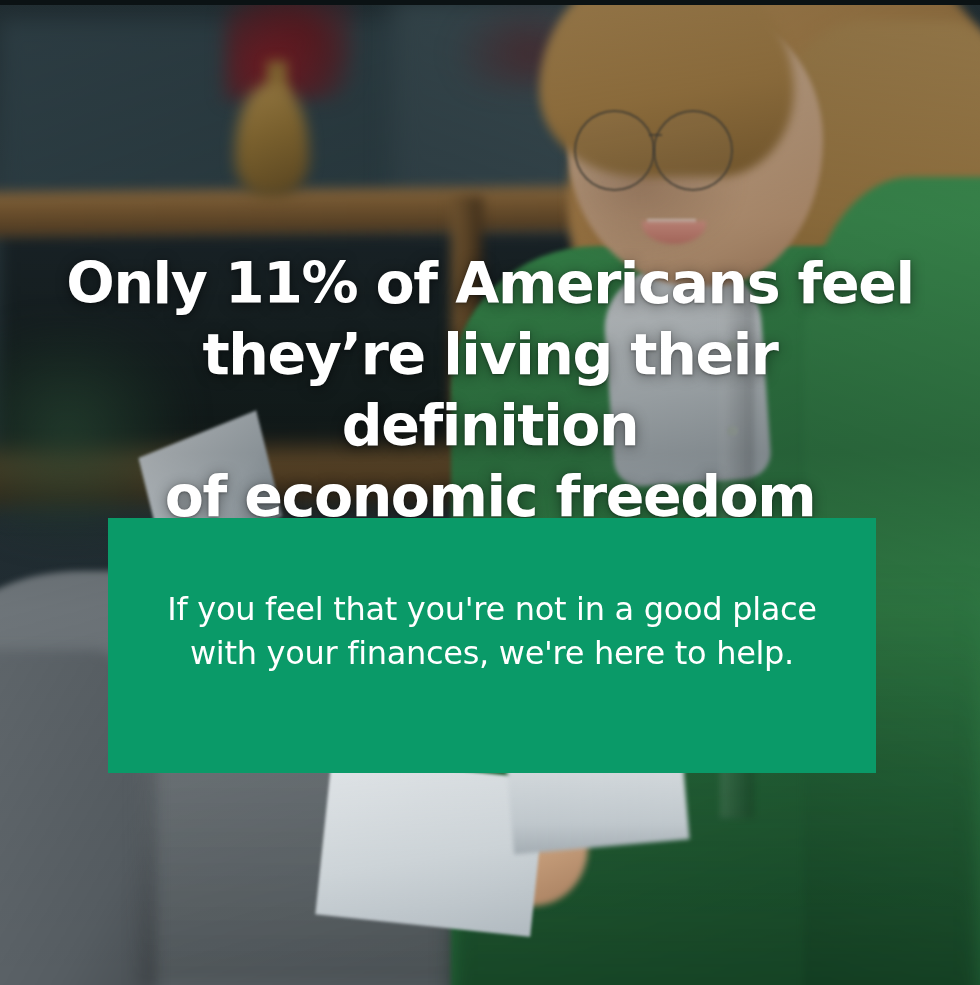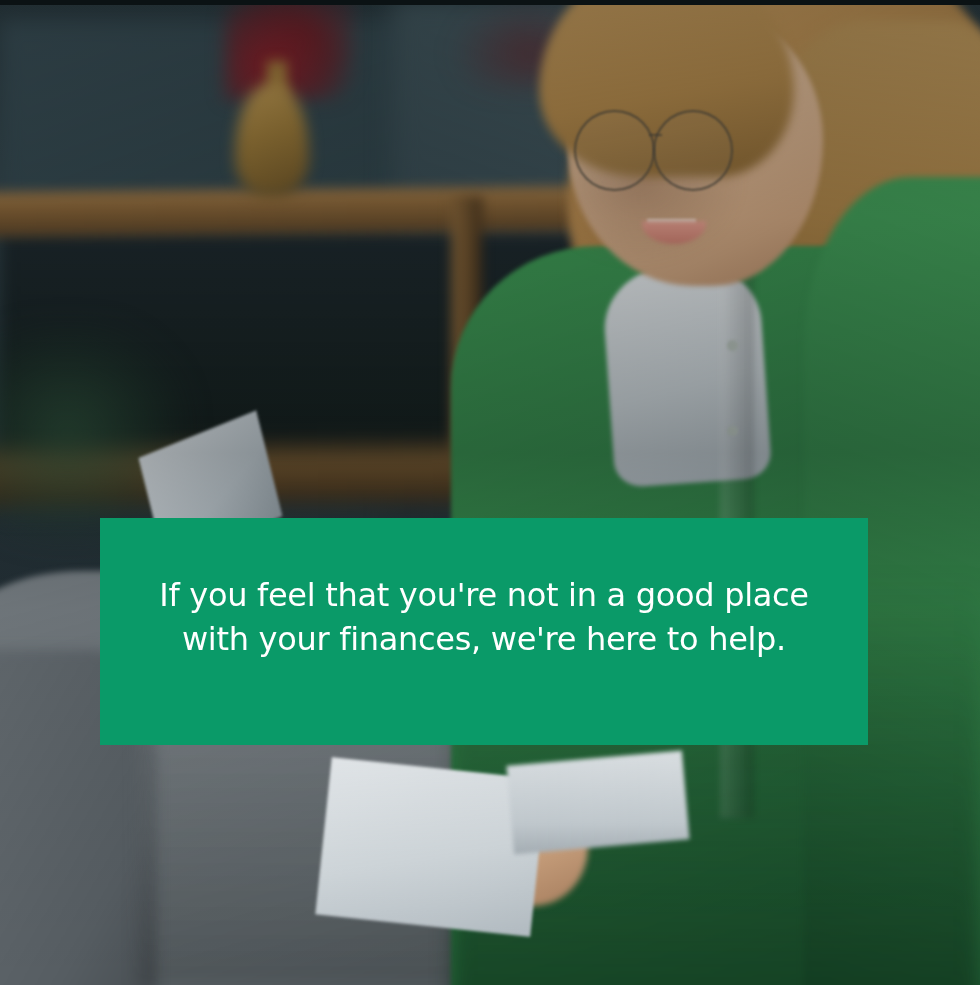--- a/index.html
+++ b/index.html
@@ -256,22 +256,22 @@
     font-weight:bold;
     line-height:71px;
     letter-spacing:-1.4px;
     text-shadow:0 2px 14px rgba(0,0,0,0.42), 0 1px 3px rgba(0,0,0,0.35);
     white-space:pre-line;
   }
 
   
   .panel {
     position:absolute;
-    left:100px; top:518px;
-    width:768px; height:227px;
+    left:108px; top:518px;
+    width:768px; height:255px;
     background:#0a9a68;
     display:flex;
     flex-direction:column;
     align-items:center;
     justify-content:center;
     padding:20px 38px;
   }
   .panel p {
     color:#ffffff;
     text-align:center;
@@ -330,19 +330,22 @@
 
     <div class="paper-a"></div>
     <div class="hand"></div>
     <div class="paper-b"></div>
     <div class="paper-c"></div>
 
     <div class="scrim"></div>
     <div class="topbar"></div>
   </div>
 
+  <h1 class="headline">Only 11% of Americans feel
+they’re living their definition
+of economic freedom</h1>
 
   <div class="panel">
     <p class="p-lead">If you feel that you're not in a good place
 with your finances, we're here to help.</p>
   </div>
 
 </div>
 
 </body></html>

